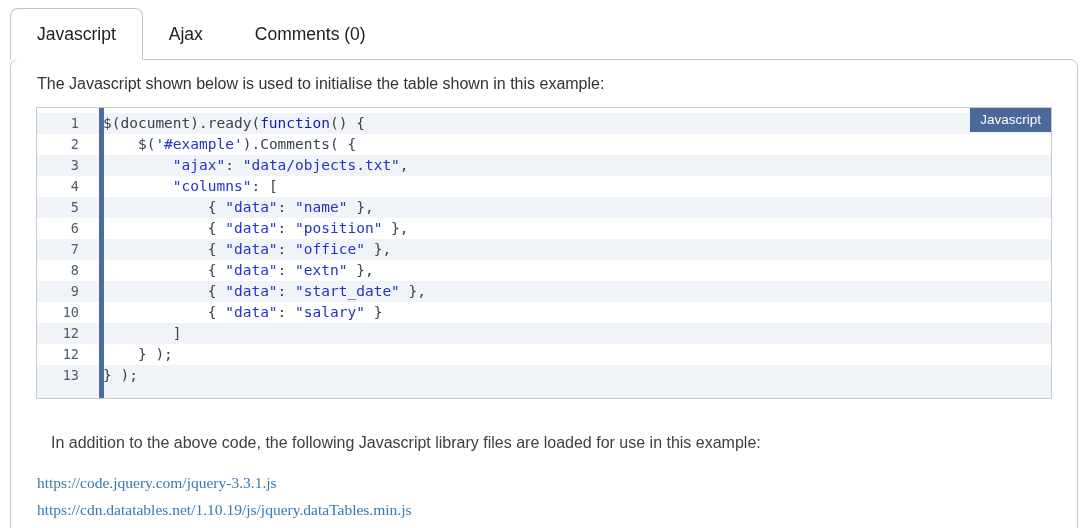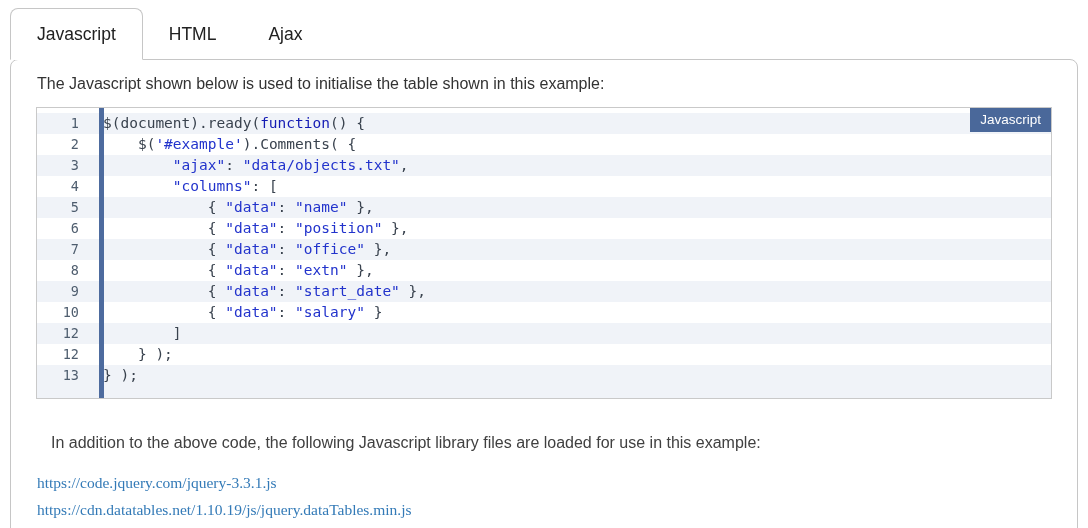--- a/index.html
+++ b/index.html
@@ -43,22 +43,22 @@
   .outro{margin:35px 0 0 15px;font-size:16px;color:#404040;}
   .links{margin:18px 0 4px 1px;font-family:Liberation Serif, serif;}
   .link{display:block;color:var(--link);font-size:15.5px;line-height:26.5px;
     text-decoration:none;cursor:pointer;}
 </style>
 </head>
 <body>
 
 <div class="tabbar">
   <div class="tab active">Javascript</div>
-  <div class="tab">HTML</div>
   <div class="tab">Ajax</div>
+  <div class="tab">Comments (0)</div>
 </div>
 
 <div class="panel">
   <p class="intro">The Javascript shown below is used to initialise the table shown in this example:</p>
 
   <div class="code-block">
     <div class="bar-overlay"></div>
     <div class="code-badge">Javascript</div>
     <div>
       <div class="spacer-top"></div>

